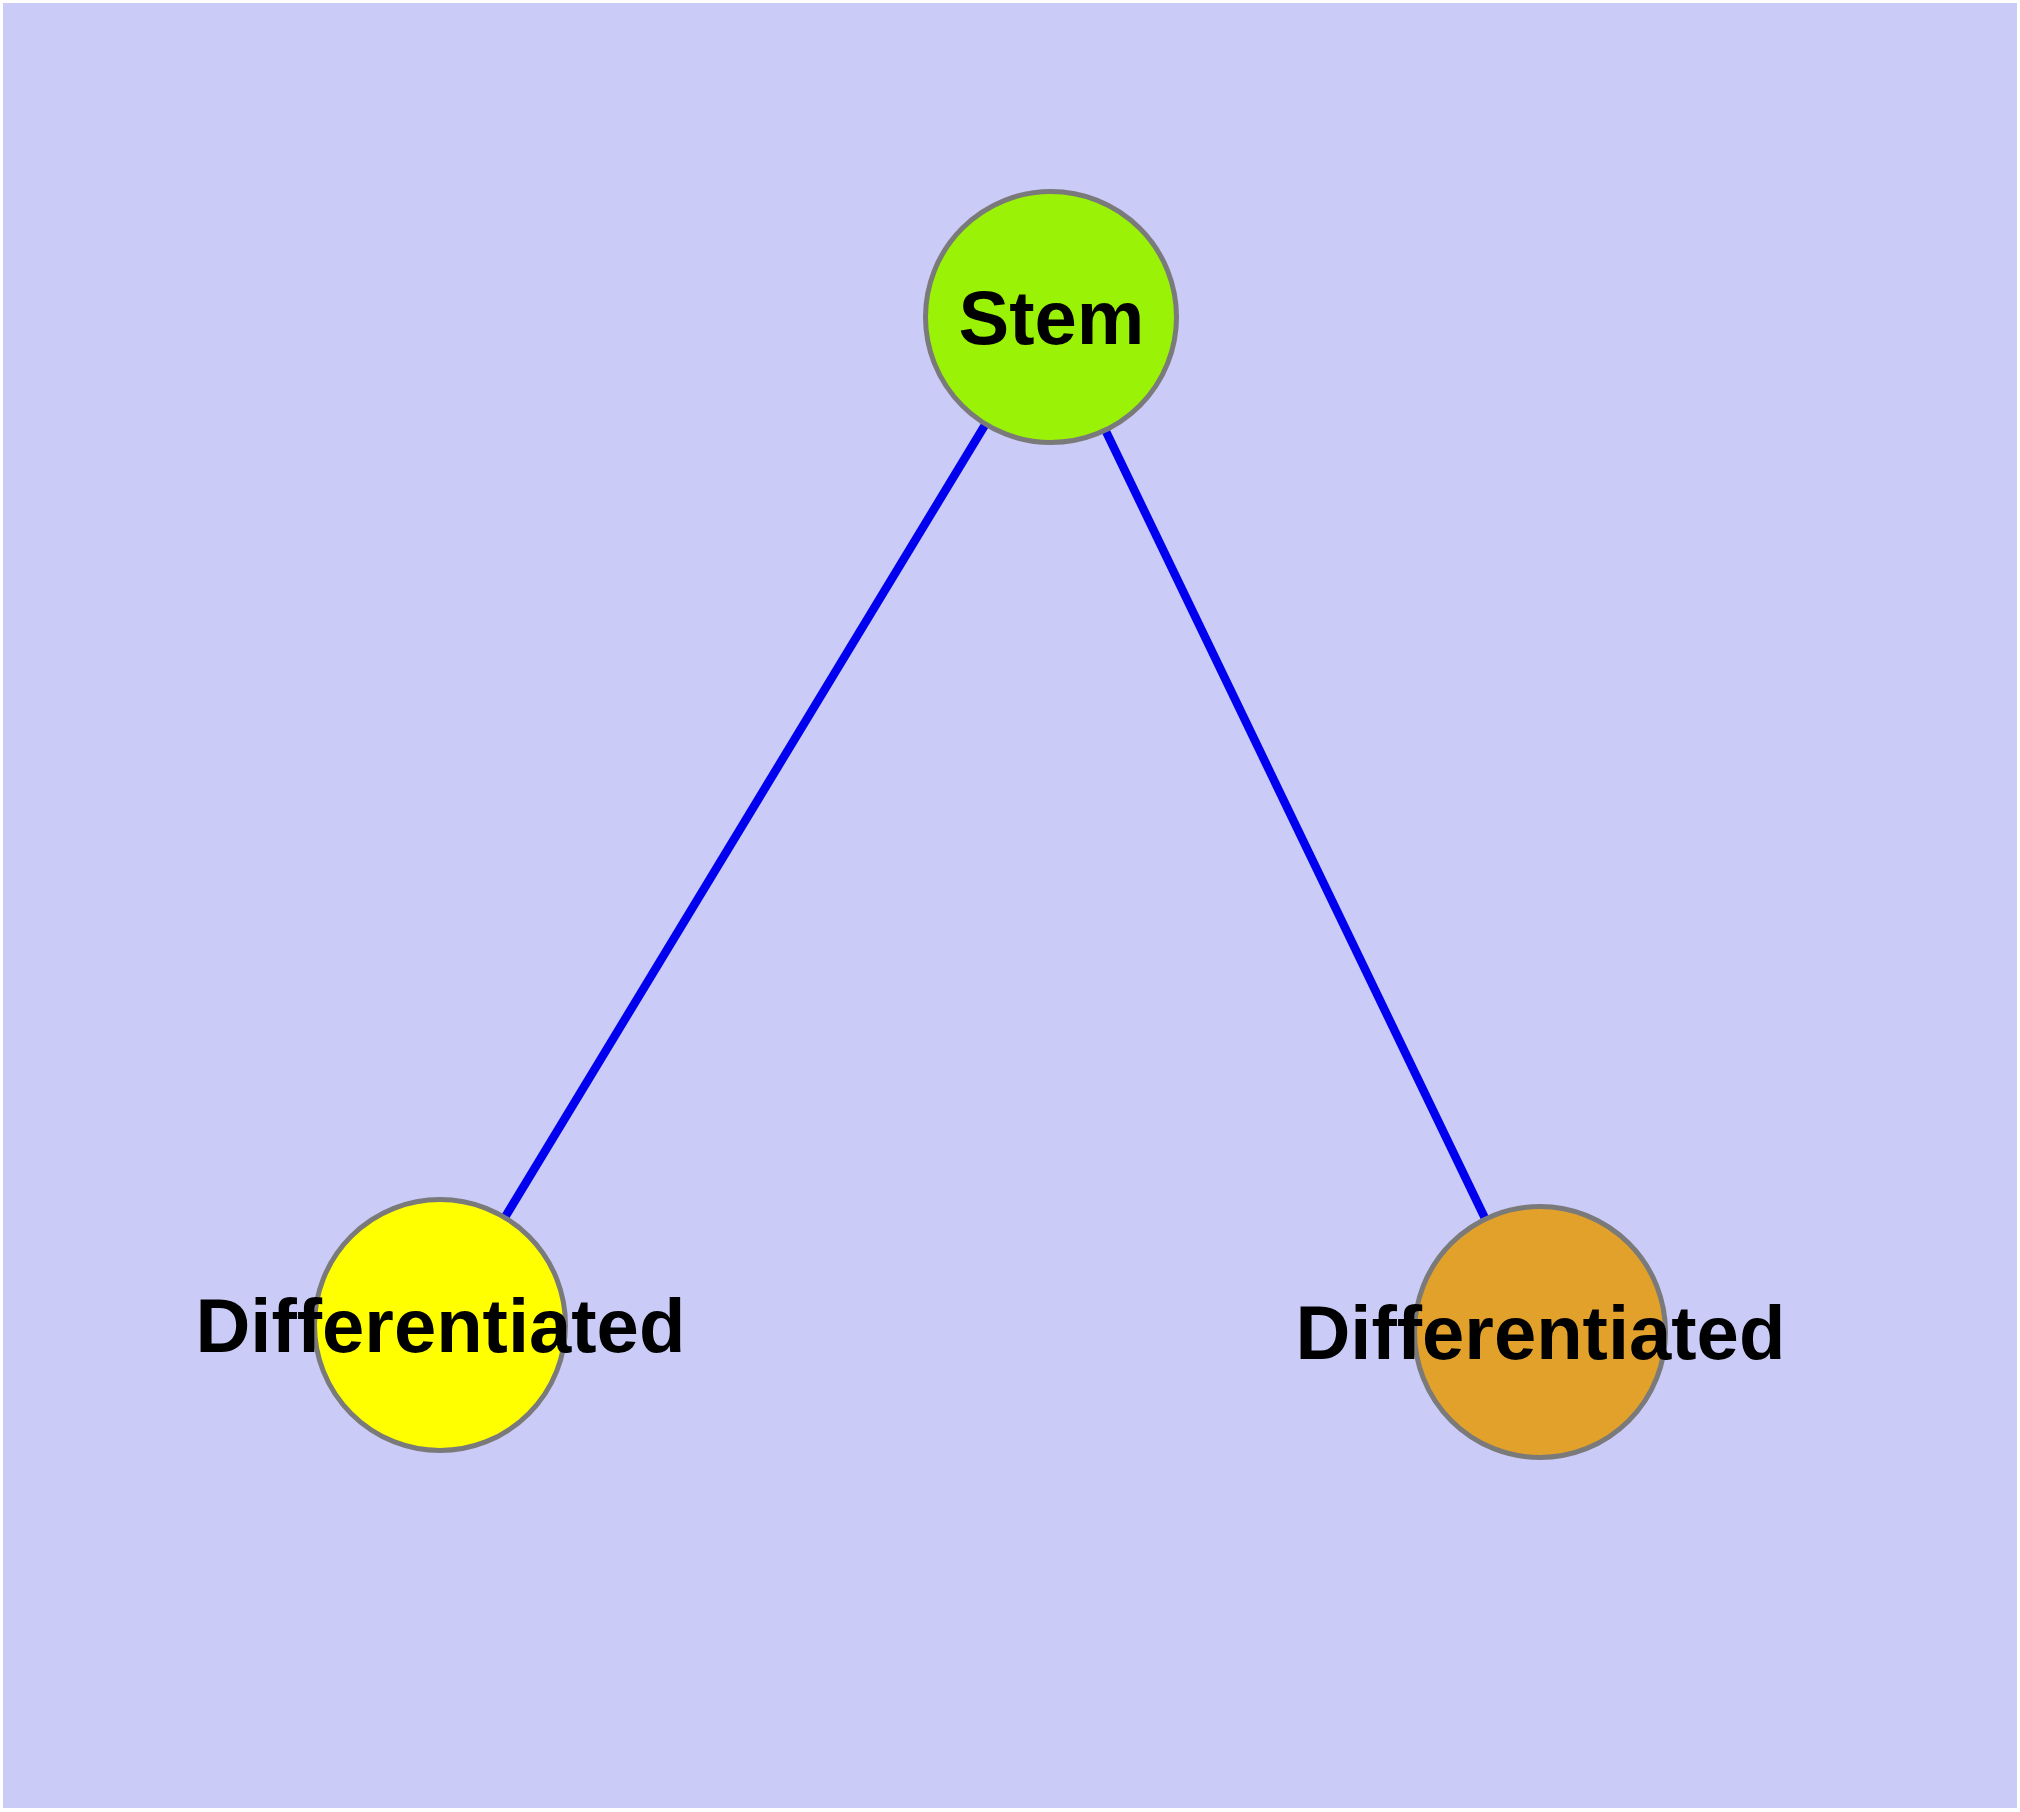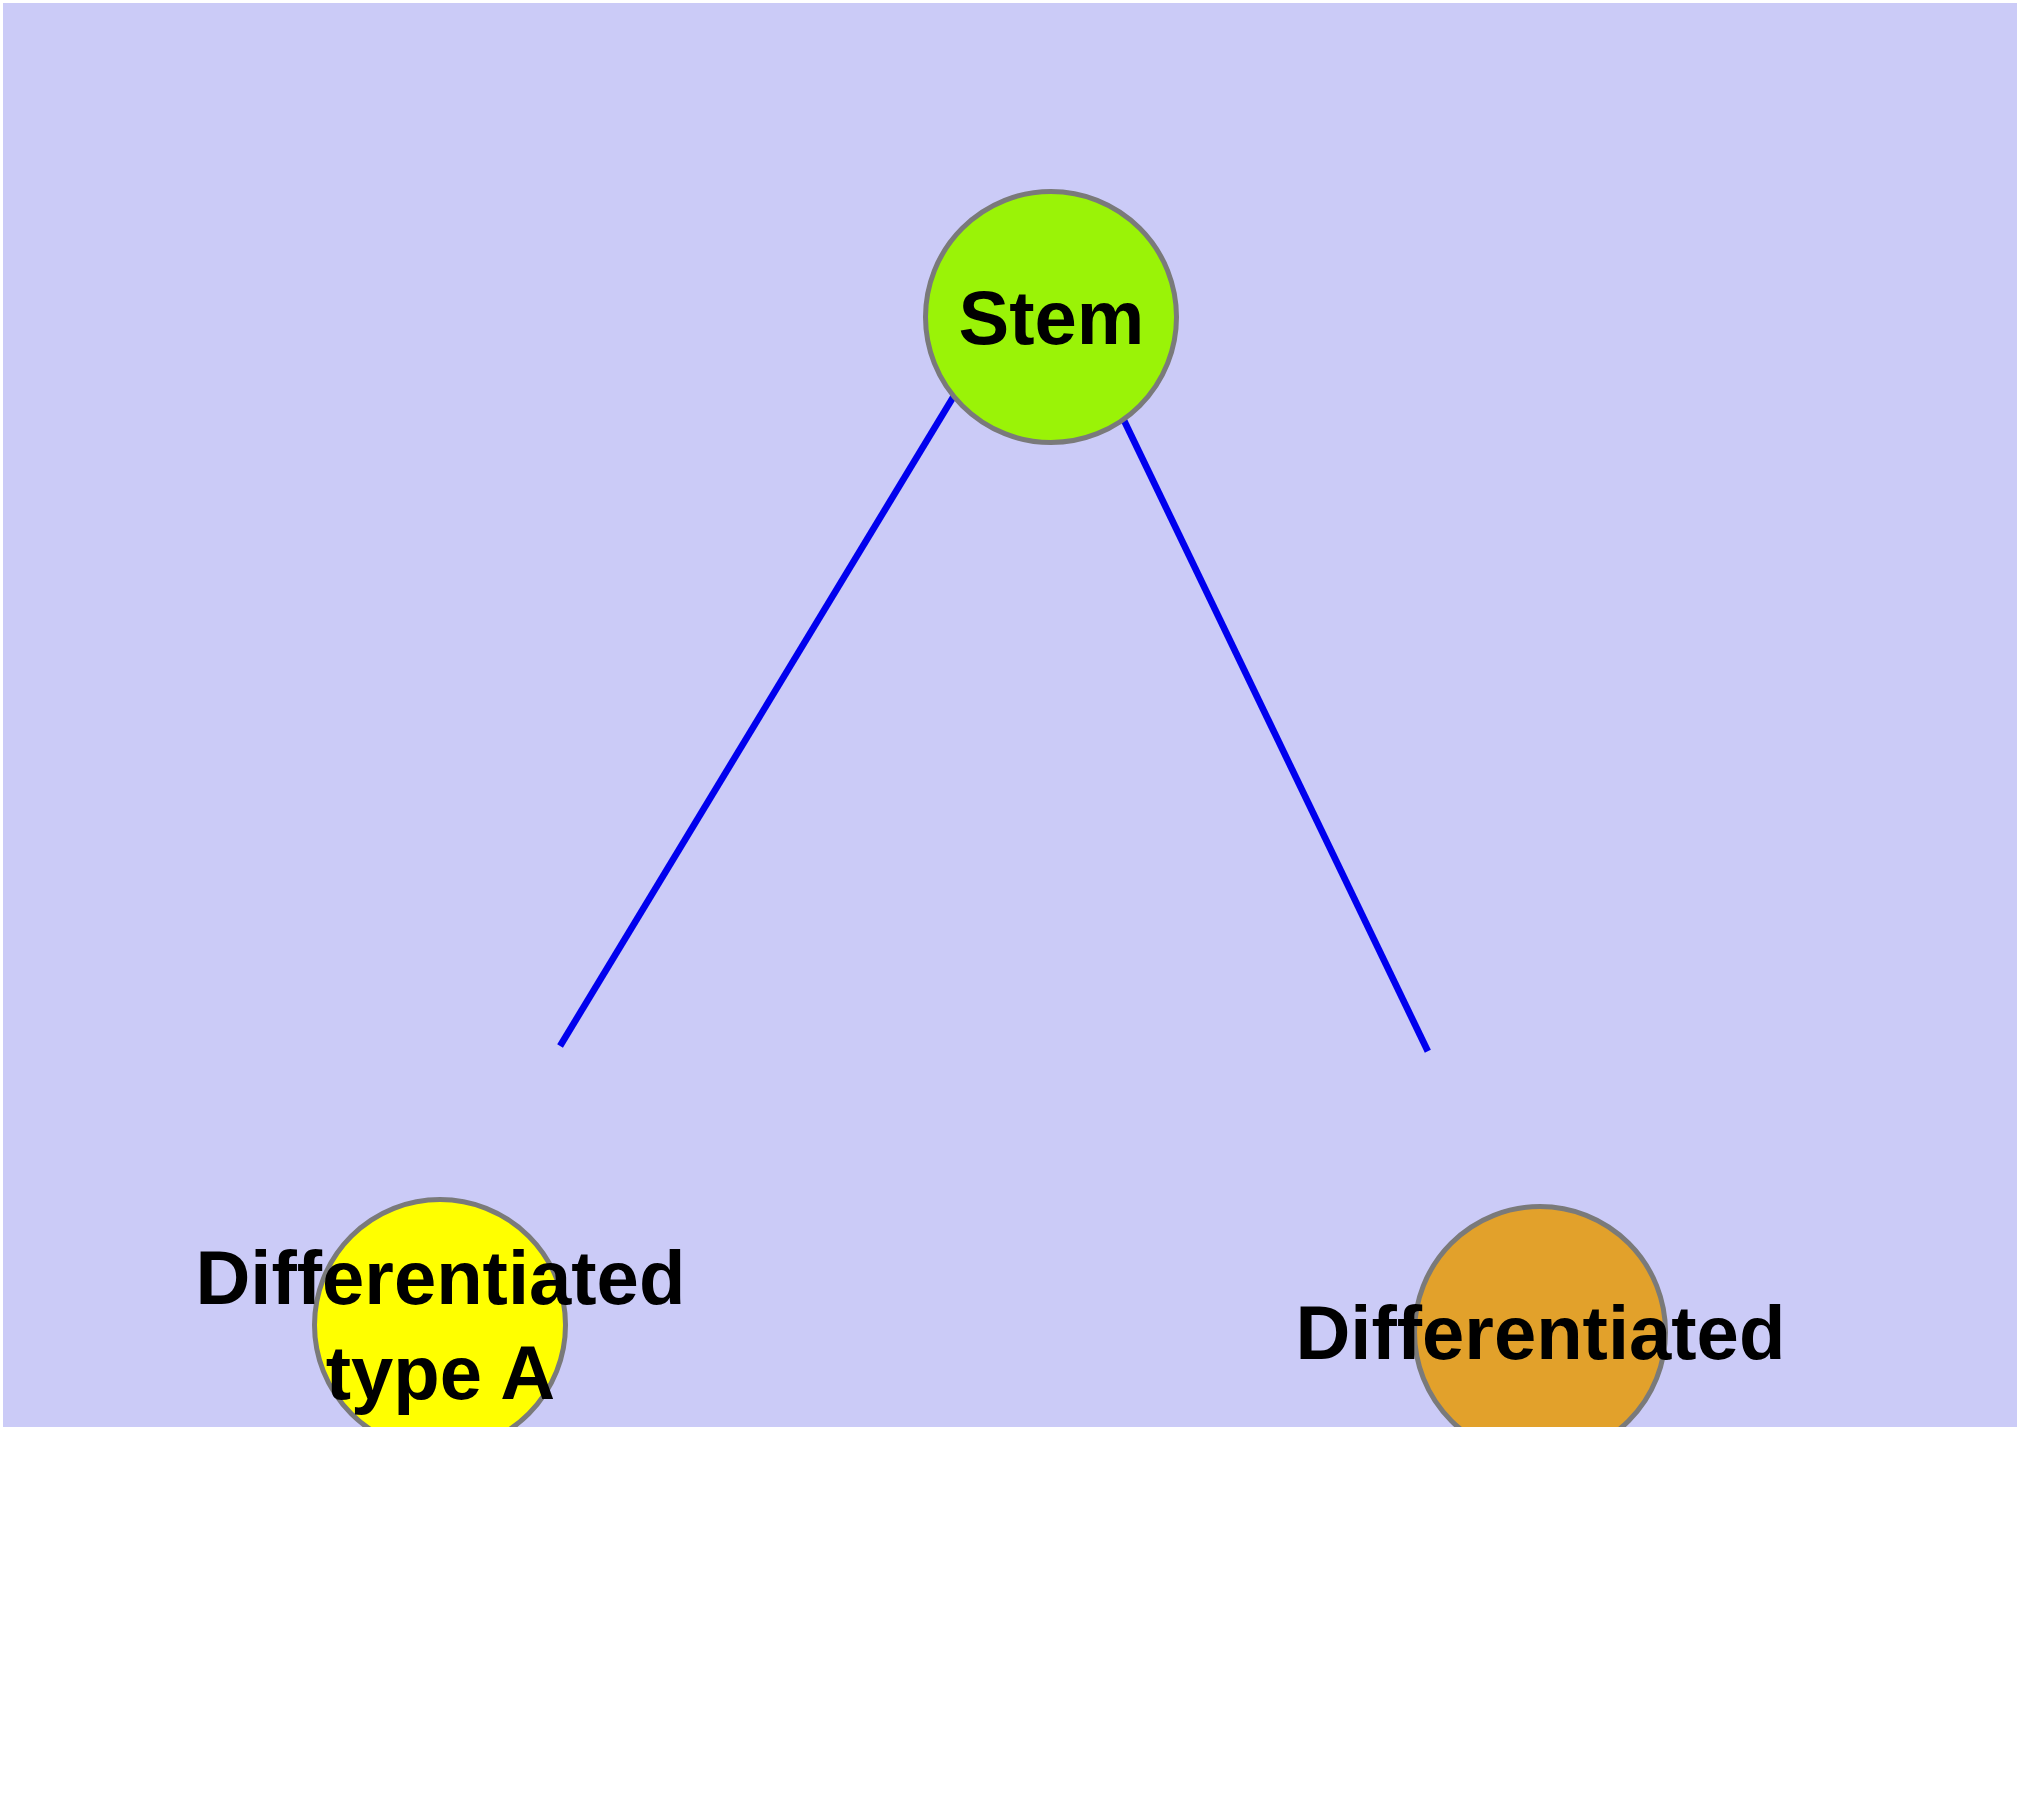--- a/index.html
+++ b/index.html
@@ -8,21 +8,21 @@
     width: 2021px;
     height: 1812px;
     background: #ffffff;
     font-family: "Liberation Sans", sans-serif;
   }
   .canvas {
     position: absolute;
     left: 3.4px;
     top: 3.4px;
     width: 2014px;
-    height: 1424px;
+    height: 1805px;
     overflow: hidden;
   }
   .edges {
     position: absolute;
     left: 0;
     top: 0;
     width: 100%;
     height: 100%;
     display: block;
   }
@@ -58,21 +58,20 @@
 
   <div class="node" style="left: 920px; top: 186px; width: 256px; height: 256px; background: rgb(154, 243, 7); border-color: rgb(122, 122, 122); border-width: 5.1px;">
     <div class="node-label" style="color: rgb(0, 0, 0);">
       <div>Stem</div>
     </div>
   </div>
 
   <div class="node" style="left: 309px; top: 1194px; width: 256px; height: 256px; background: rgb(255, 255, 0); border-color: rgb(122, 122, 122); border-width: 5.1px;">
     <div class="node-label" style="color: rgb(0, 0, 0);">
       <div>Differentiated</div>
-      <div>type A</div>
     </div>
   </div>
 
   <div class="node" style="left: 1409px; top: 1201px; width: 256px; height: 256px; background: rgb(226, 161, 43); border-color: rgb(122, 122, 122); border-width: 5.1px;">
     <div class="node-label" style="color: rgb(0, 0, 0);">
       <div>Differentiated</div>
     </div>
   </div>
 
 </div>

